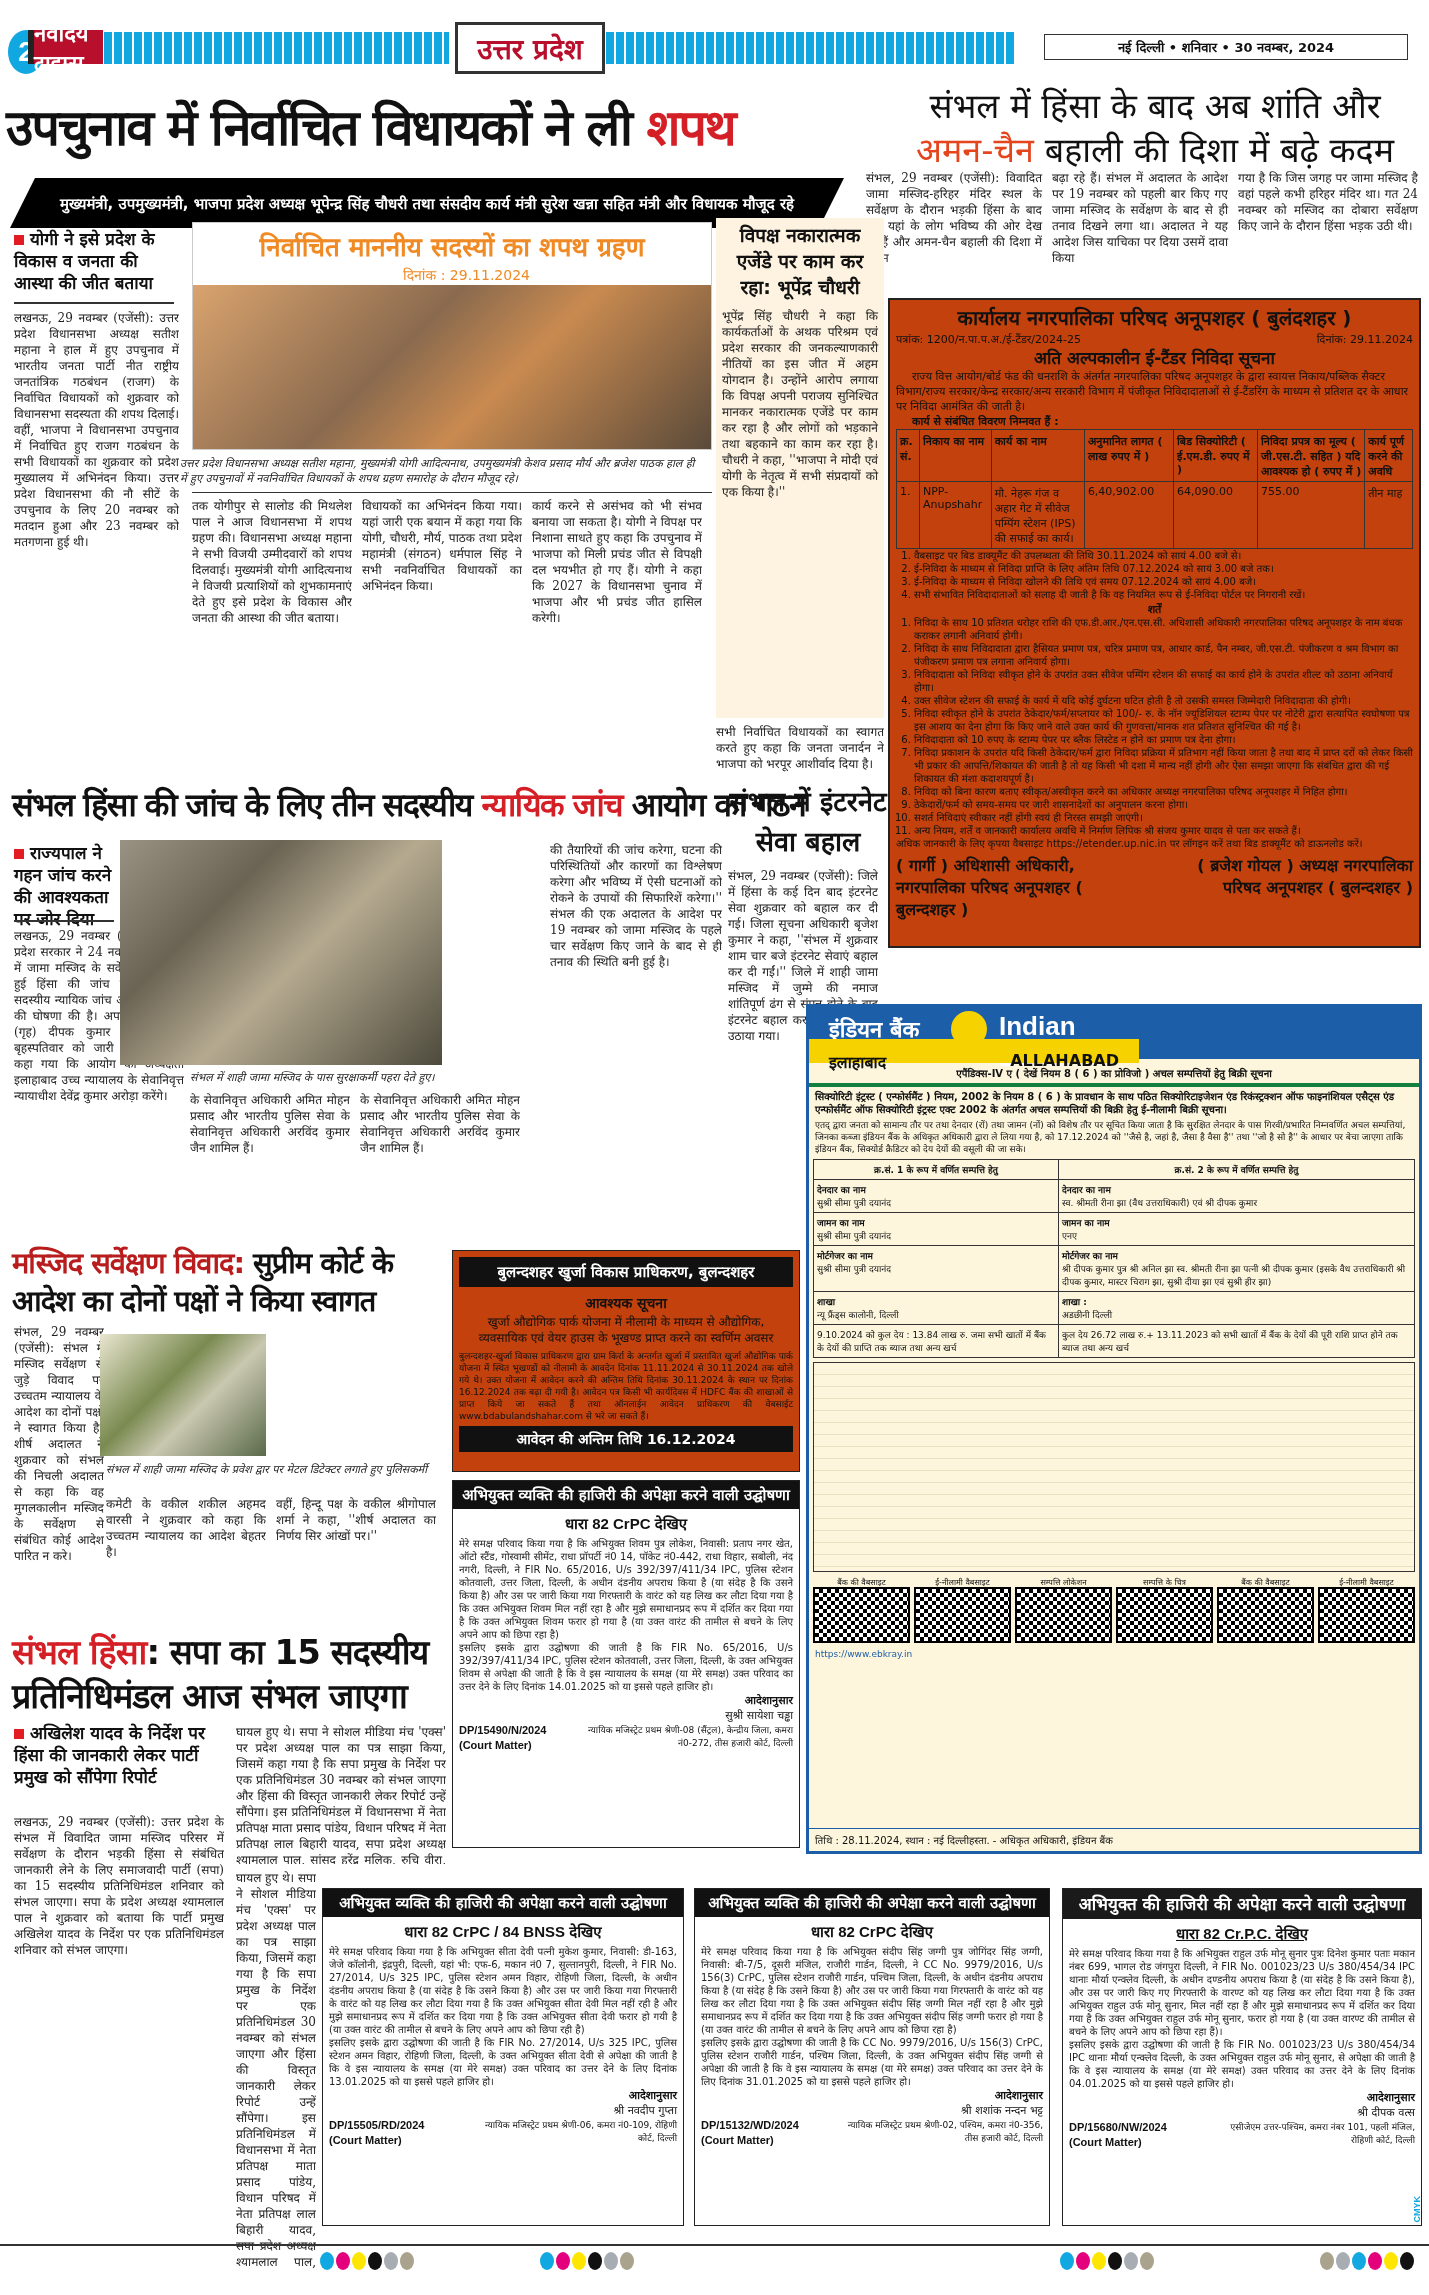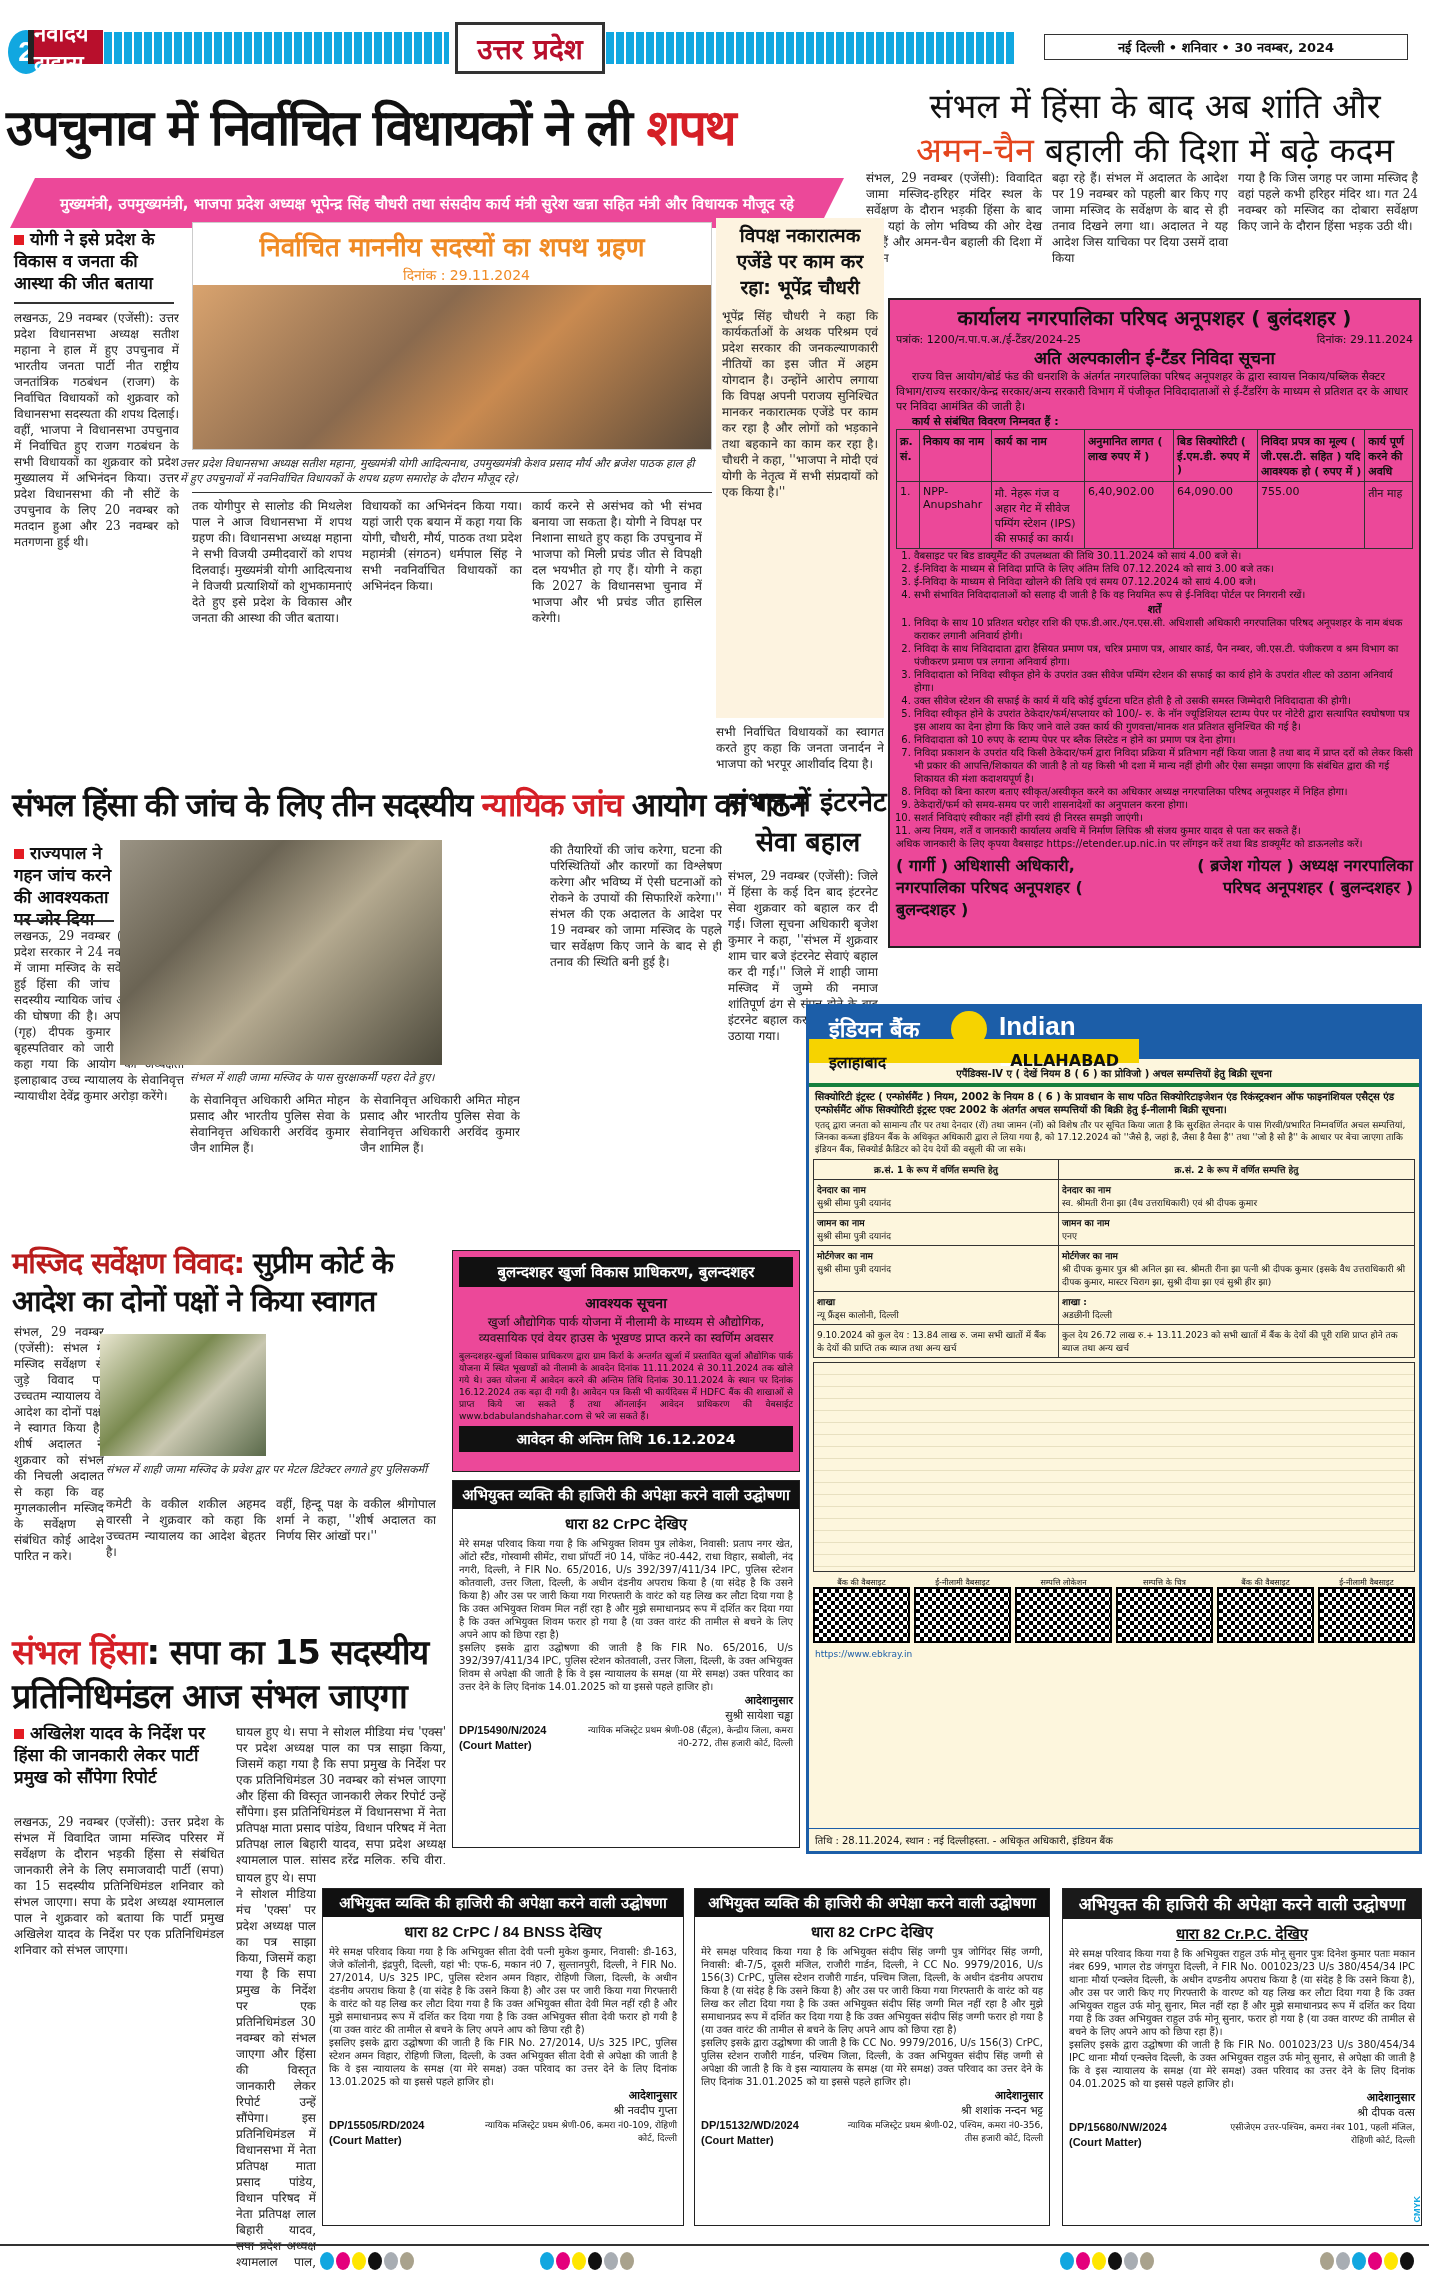--- a/index.html
+++ b/index.html
@@ -6,33 +6,33 @@
 body{width:1429px;height:2295px;background:#fff;font-family:"DejaVu Sans","Liberation Sans",sans-serif;color:#111;position:relative;overflow:hidden}
 .abs{position:absolute}
 .pageno{left:8px;top:30px;width:36px;height:44px;border-radius:50%;background:#11a7e0;color:#fff;font:bold 28px "Liberation Sans",sans-serif;display:flex;align-items:center;justify-content:center}
 .brand{left:32px;top:30px;width:72px;height:34px;background:#b80f2c;color:#fff;font:bold 22px "DejaVu Sans",sans-serif;display:flex;align-items:center;justify-content:center;width:75px;left:28px;border-left:6px solid #222}
 .stripes{left:104px;top:32px;width:345px;height:32px;background:repeating-linear-gradient(90deg,#11a7e0 0 8px,#fff 8px 10px)}
 .stripes2{left:606px;top:32px;width:410px;height:32px;background:repeating-linear-gradient(90deg,#11a7e0 0 8px,#fff 8px 10px)}
 .section{left:455px;top:22px;width:150px;height:52px;border:3px solid #333;background:#fff;color:#b80f2c;font:bold 28px "DejaVu Sans",sans-serif;display:flex;align-items:center;justify-content:center}
 .dateline{left:1044px;top:34px;width:364px;height:26px;border:1px solid #333;font-size:13px;display:flex;align-items:center;justify-content:center;font-weight:bold}
 .h1main{left:6px;top:92px;width:860px;height:80px;font:bold 50px "DejaVu Sans",sans-serif;letter-spacing:-2px;white-space:nowrap}
 .h1main .red{color:#d51f26}
-.subbar{left:10px;top:178px;width:834px;height:50px;background:#ec4899;color:#fff;font:bold 15px "DejaVu Sans",sans-serif;display:flex;align-items:center;justify-content:center;white-space:nowrap;clip-path:polygon(3% 0,100% 0,97% 100%,0 100%)}
+.subbar{left:10px;top:178px;width:834px;height:50px;background:#000000;color:#fff;font:bold 15px "DejaVu Sans",sans-serif;display:flex;align-items:center;justify-content:center;white-space:nowrap;clip-path:polygon(3% 0,100% 0,97% 100%,0 100%)}
 .rhead{left:890px;top:84px;width:530px;font:34px "DejaVu Sans",sans-serif;text-align:center;line-height:44px}
 .rhead .red{color:#e4451c}
 .body{font:12px/16px "DejaVu Serif",serif;text-align:justify;color:#222}
 .kicker{font:bold 17px/22px "DejaVu Sans",sans-serif}
 .kicker .sq{display:inline-block;width:10px;height:10px;background:#e31b23;margin-right:6px}
 .hr{border-top:2px solid #333}
 .photo{background:linear-gradient(135deg,#d9a36e,#8a6a4e 40%,#c98a50 60%,#5a4a3a);}
 .photo2{background:linear-gradient(135deg,#9a9384,#6b6454 30%,#b5aa90 55%,#4d4a3c)}
 .photo3{background:linear-gradient(135deg,#e9e6d0,#7a8a50 40%,#c9c7b0 60%,#5a6a4a)}
 .caption{font:italic 11px/15px "DejaVu Serif",serif;color:#222}
 .beige{background:#fdf3e0}
-.notice{border:2px solid #222;background:#ec4899}
+.notice{border:2px solid #222;background:#c2410c}
 .ntitle{font:bold 21px "DejaVu Sans",sans-serif;text-align:center}
 .ntbl{width:100%;border-collapse:collapse;font-size:11px}
 .ntbl td,.ntbl th{border:1px solid #333;padding:3px;vertical-align:top;text-align:left;font-weight:normal}
 .ntbl th{font-weight:bold}
 .list{font:11px/15px "DejaVu Sans",sans-serif}
 .bank{border:3px solid #1c5ea8;background:#fdf6dd}
 .bankhdr{background:#1c5ea8;color:#fff;height:52px;display:flex}
 .bankyellow{background:#f6d300}
 .blackbar{background:#111;color:#fff;text-align:center;font:bold 17px/22px "DejaVu Sans",sans-serif;padding:4px}
 .court{border:1px solid #222;background:#fff}

